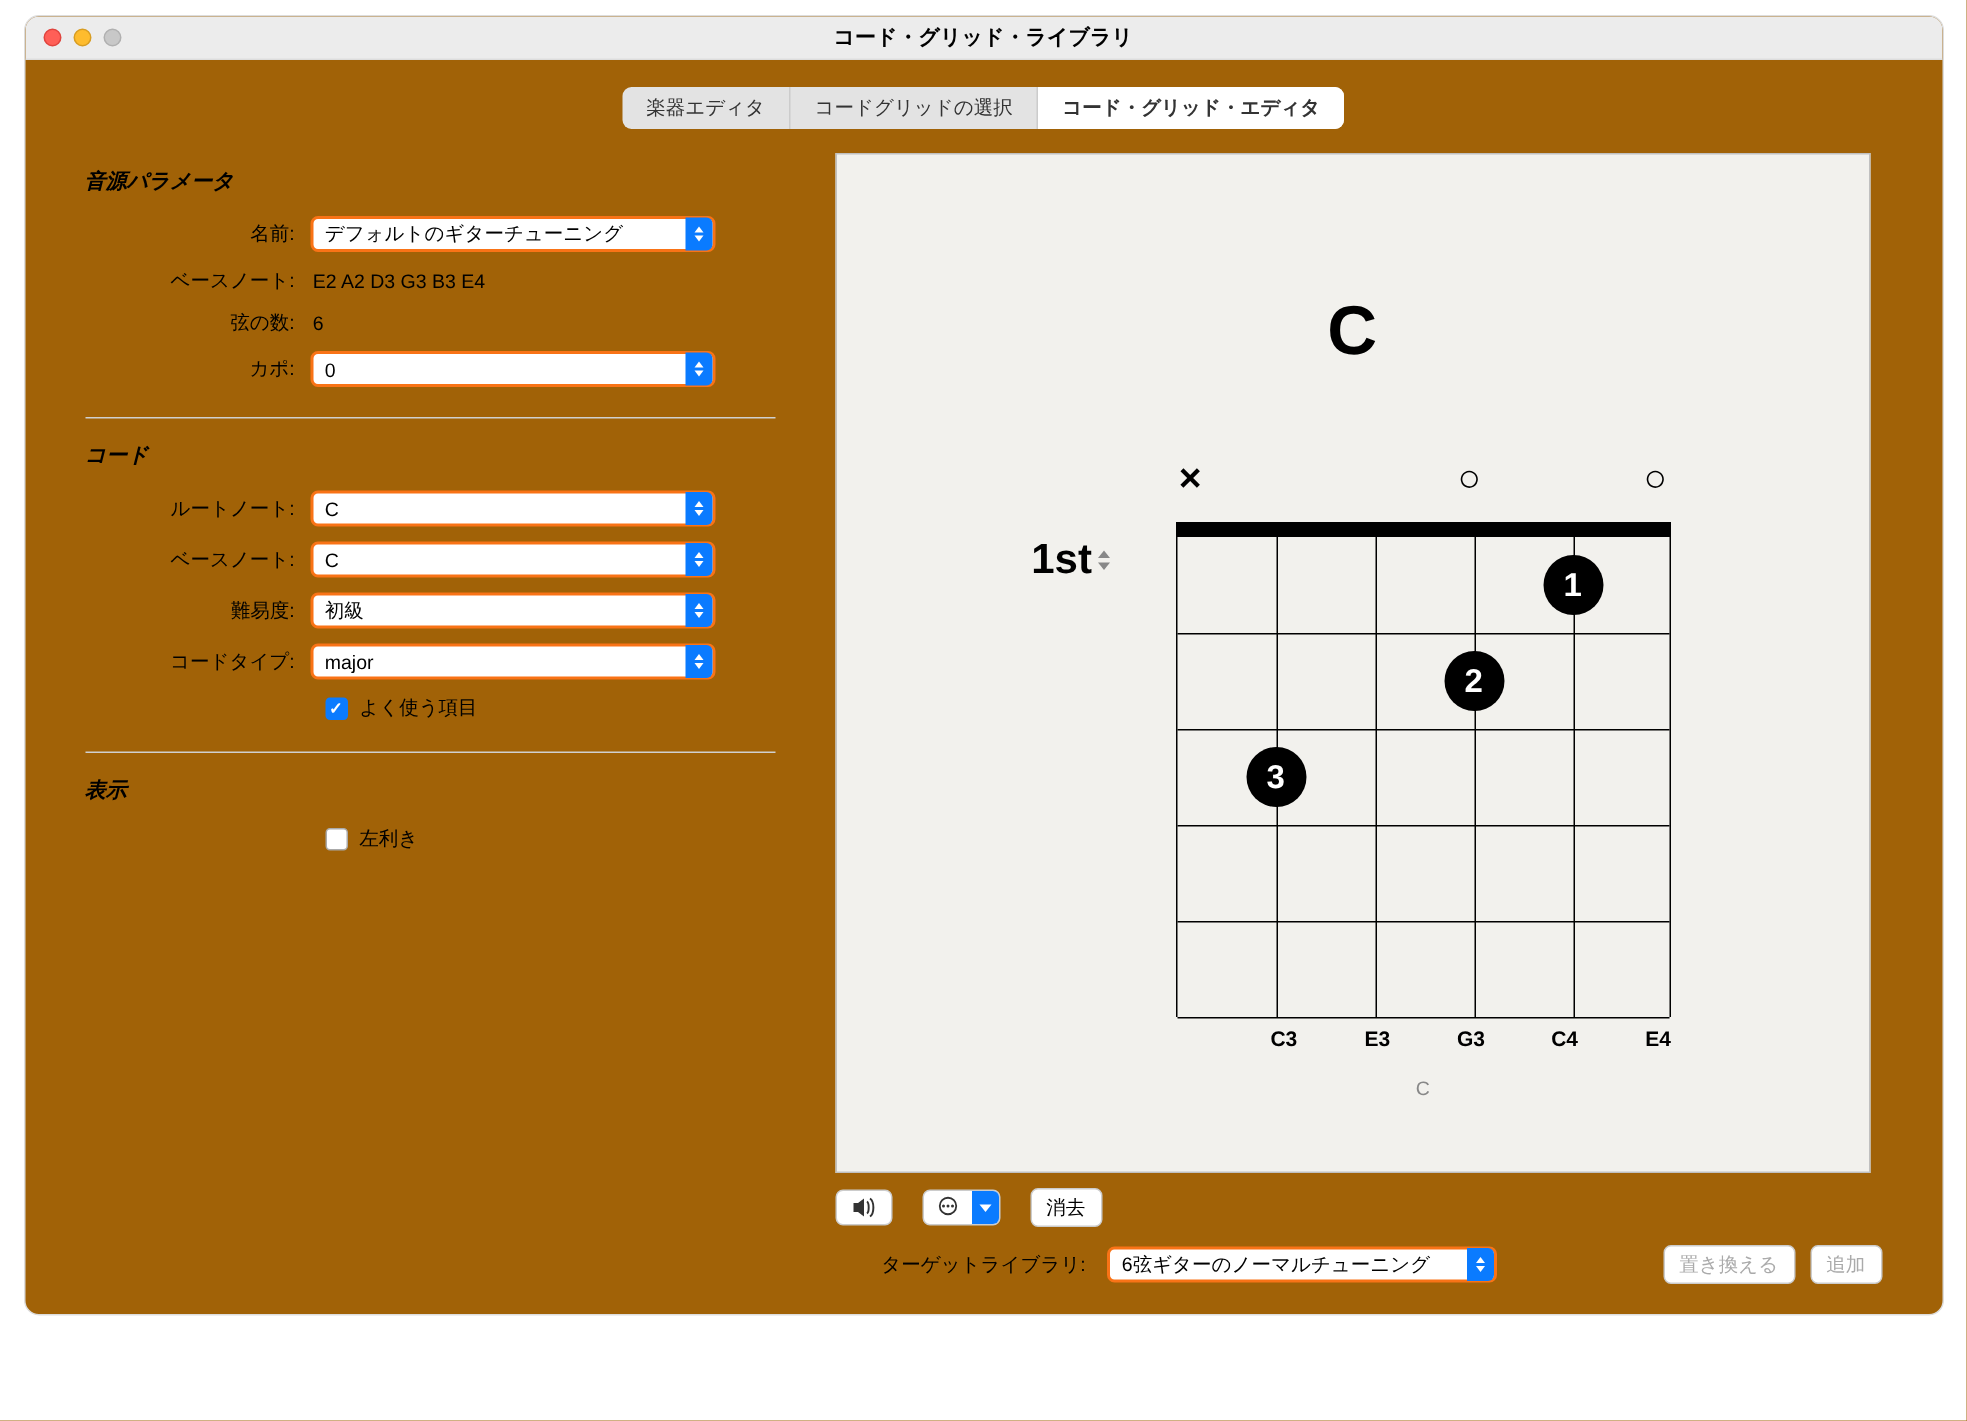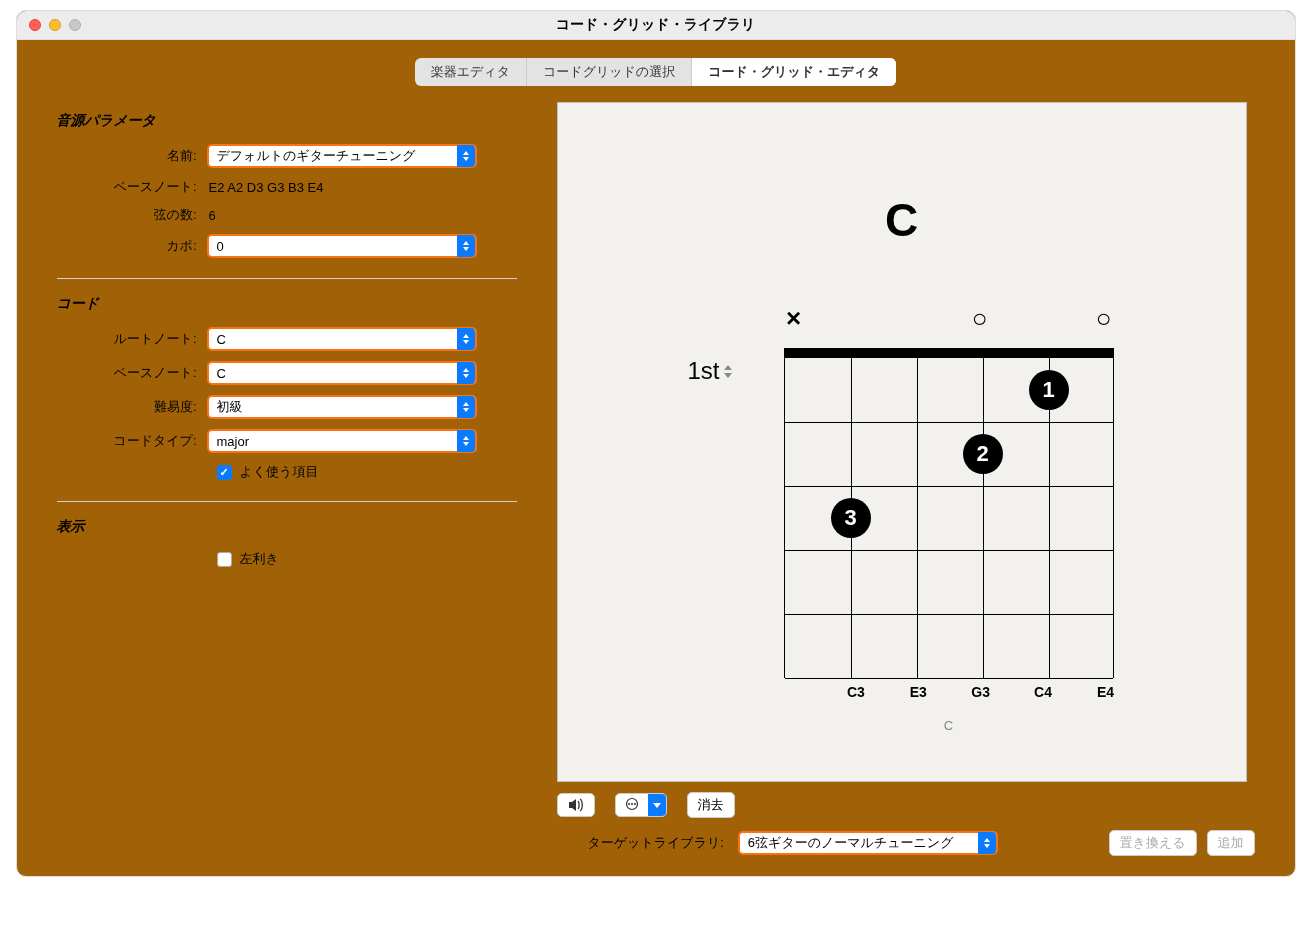--- a/index.html
+++ b/index.html
@@ -64,21 +64,21 @@
     .divider { border-top: 1px solid #d0d0d0; margin: 20px 0 16px; }
     .chord-panel {
       background: #f2f1ed; border: 1px solid #c0c0c0; width: 690px; height: 680px;
       display: flex; flex-direction: column; align-items: center; padding-top: 90px;
     }
     .chord-name { font-size: 46px; font-weight: 700; }
     .fretboard-area { position: relative; margin-top: 56px; }
     .markers-row { display: flex; justify-content: space-between; width: 330px; margin-left: 100px; margin-bottom: 14px; }
     .marker { width: 20px; text-align: center; font-size: 26px; font-weight: 700; }
     .fret-label-wrap { position: absolute; left: 4px; top: 54px; display: flex; align-items: center; gap: 4px; }
-    .fret-label { font-size: 24px; font-weight: 400; }
+    .fret-label { font-size: 28px; font-weight: 700; }
     .stepper { display: flex; flex-direction: column; }
     .stepper::before { content: ""; border-left: 4px solid transparent; border-right: 4px solid transparent; border-bottom: 5px solid #888; margin-bottom: 3px; }
     .stepper::after { content: ""; border-left: 4px solid transparent; border-right: 4px solid transparent; border-top: 5px solid #888; }
     .grid-wrap { margin-left: 100px; }
     .nut { width: 330px; height: 10px; background: #000; }
     .grid { position: relative; width: 330px; height: 320px; border-left: 1px solid #000; border-right: 1px solid #000; }
     .grid .hline { position: absolute; left: 0; right: 0; height: 1px; background: #000; }
     .grid .vline { position: absolute; top: 0; bottom: 0; width: 1px; background: #000; }
     .dot { position: absolute; width: 40px; height: 40px; background: #000; border-radius: 50%; display: flex; align-items: center; justify-content: center; color: #fff; font-weight: 700; font-size: 22px; }
     .note-row { display: flex; justify-content: space-between; width: 340px; margin-left: 96px; margin-top: 6px; font-size: 14px; font-weight: 600; }

